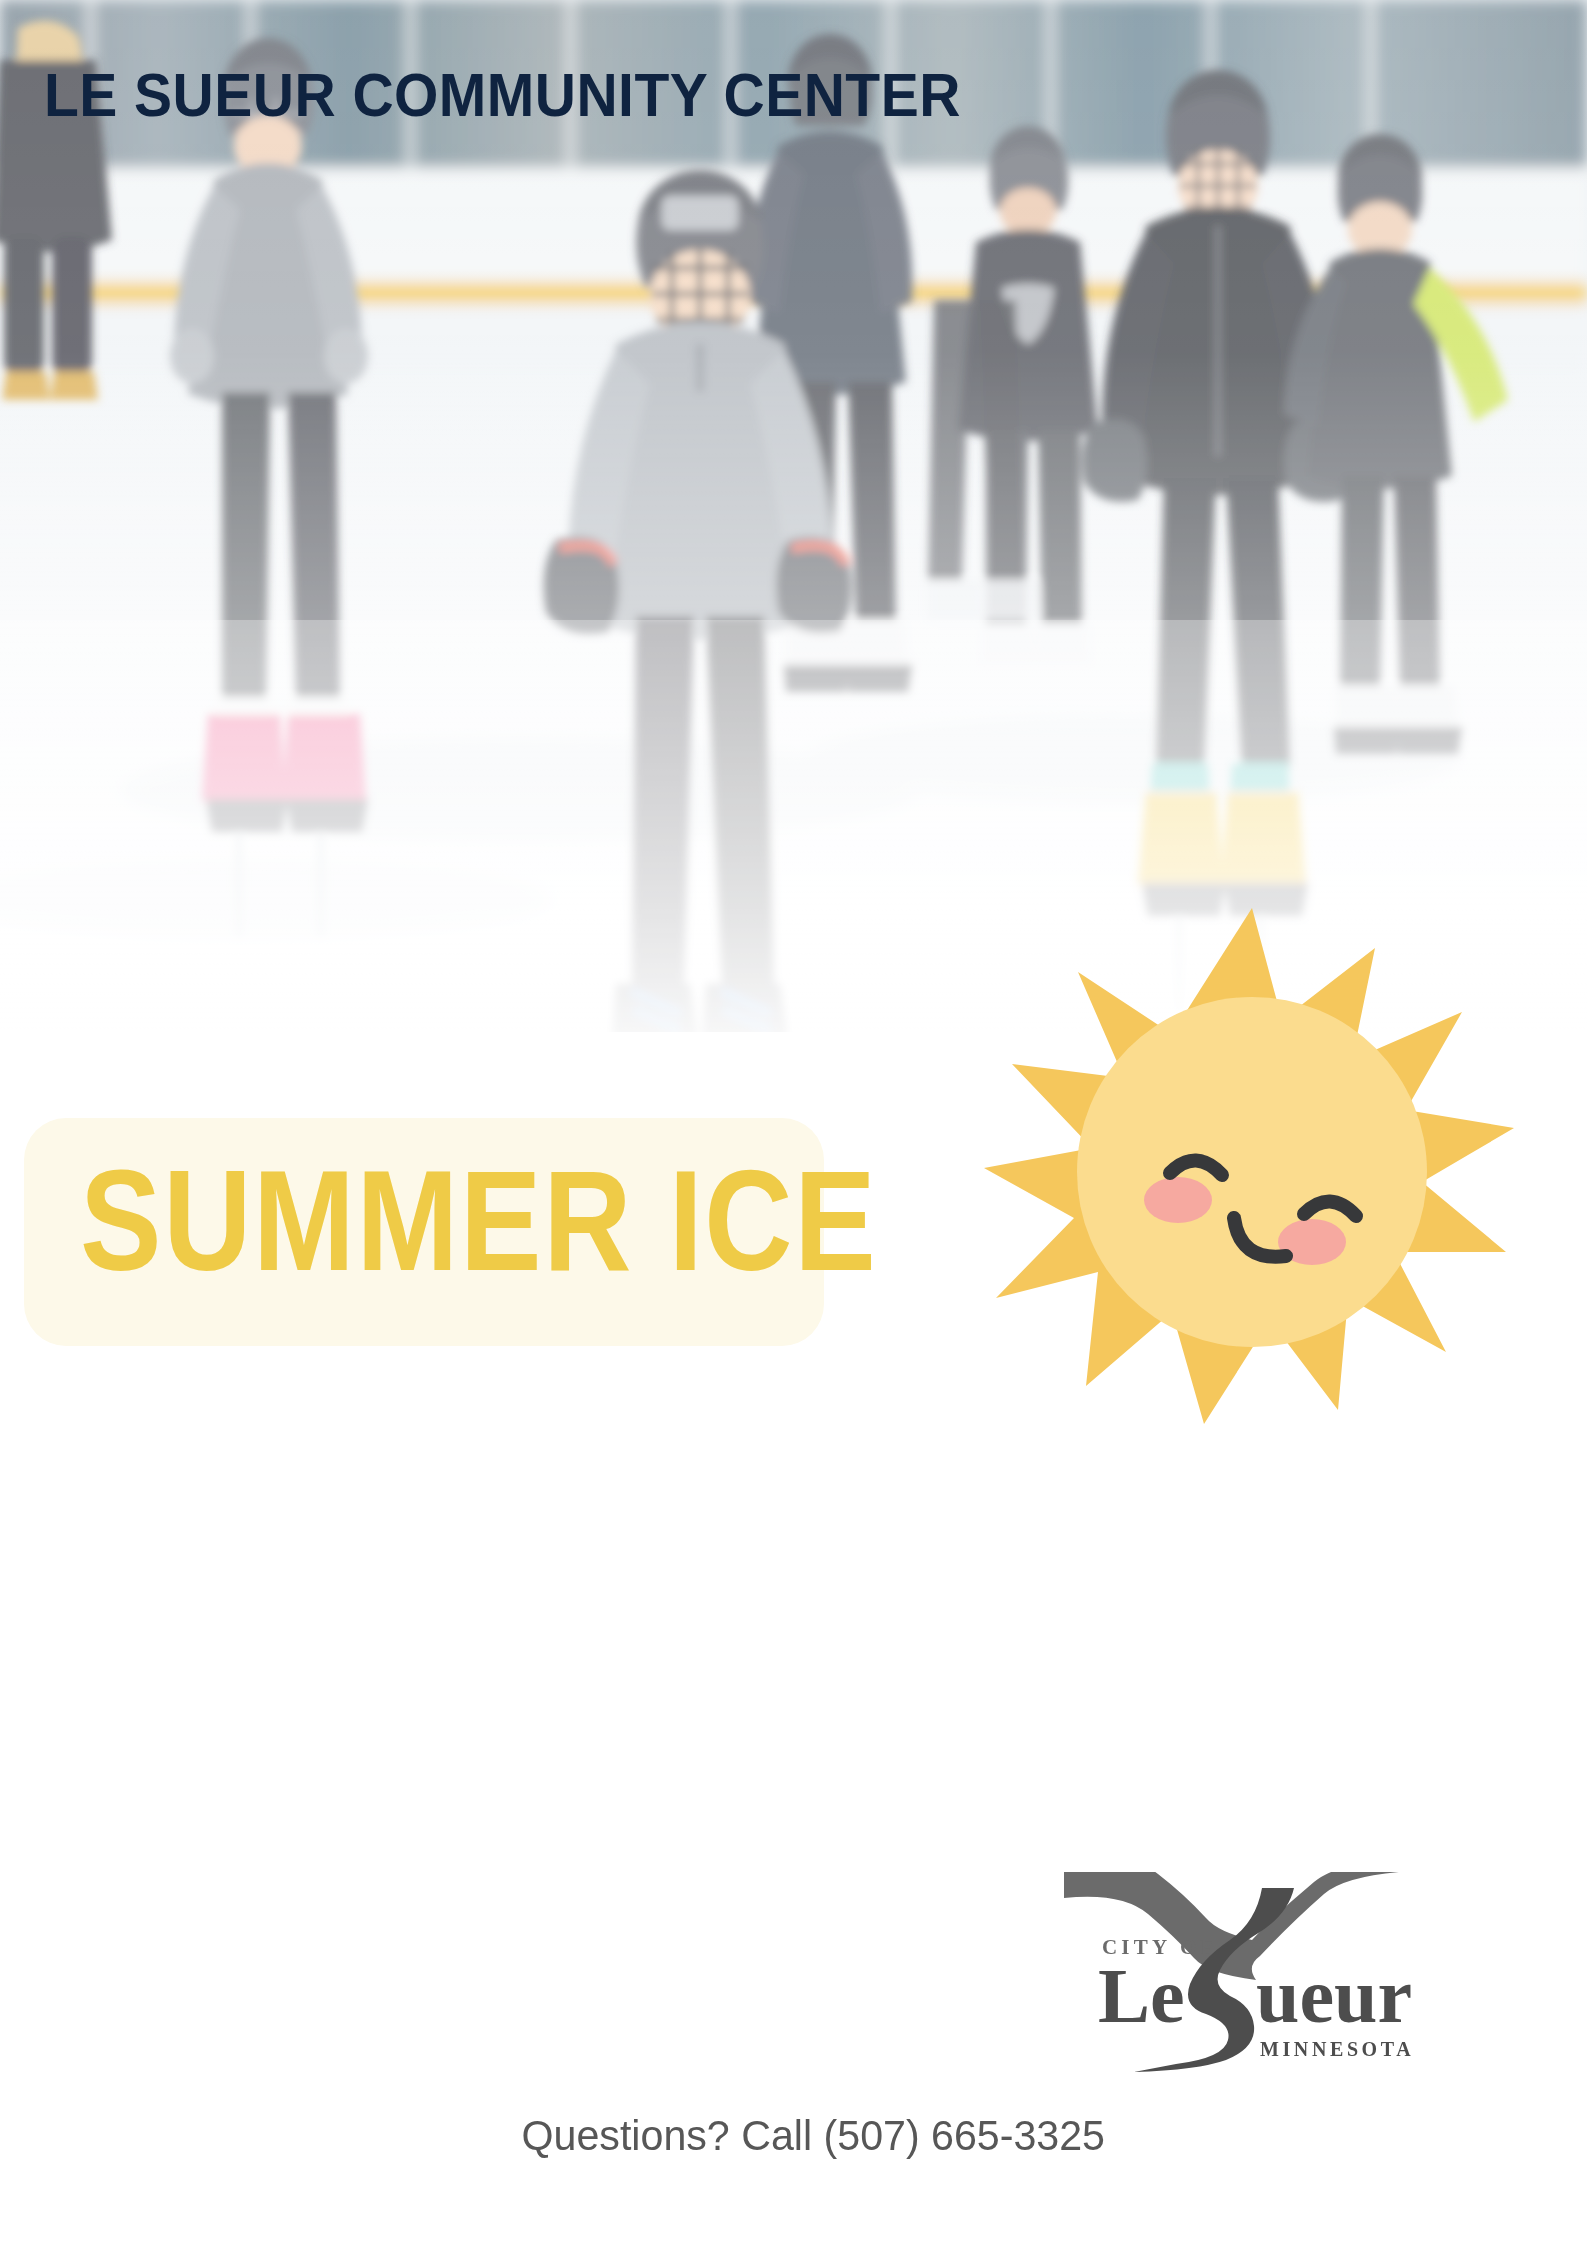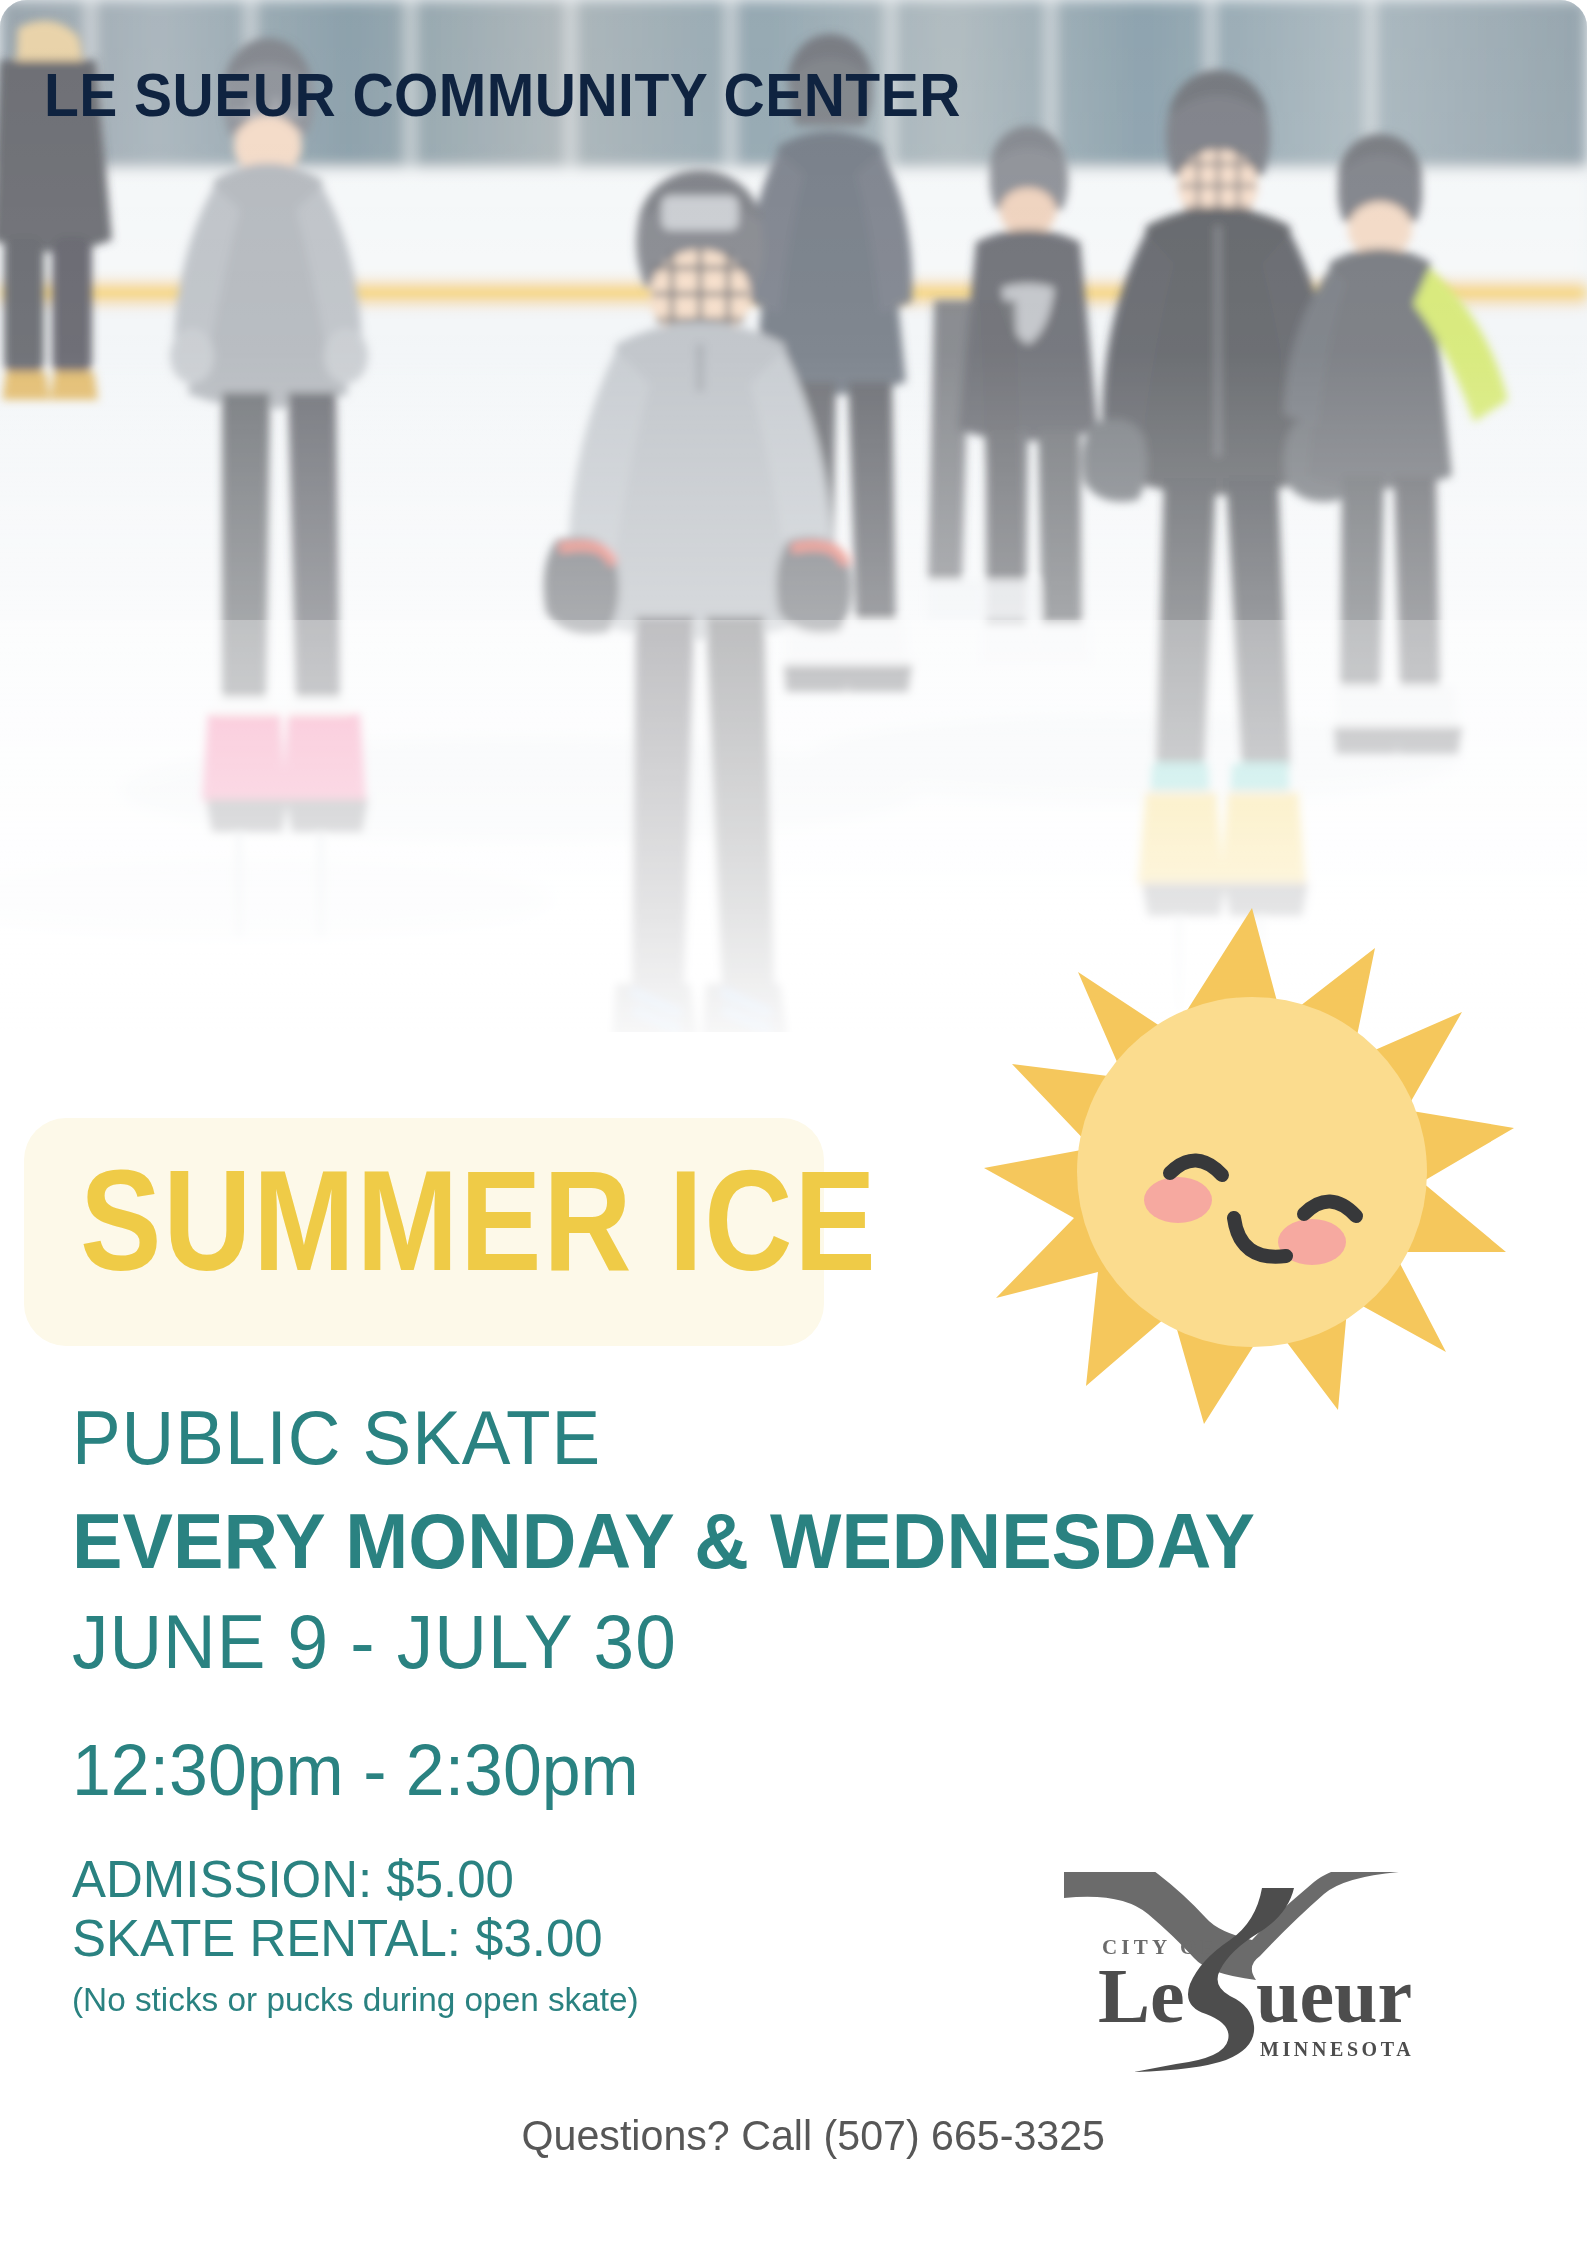--- a/index.html
+++ b/index.html
@@ -10,21 +10,20 @@
   }
   body {
     font-family: "Liberation Sans", sans-serif;
   }
   #poster {
     position: relative;
     width: 1587px;
     height: 2245px;
     background: #ffffff;
     overflow: hidden;
-    border-radius: 27px;
   }
 
   
   .photo {
     position: absolute;
     left: 0; top: 0;
     width: 1587px; height: 1032px;
     overflow: hidden;
     background: #eef1f4;
   }
@@ -462,29 +461,20 @@
       <path d="M188 273 q26 -26 52 2" stroke="#37383A" stroke-width="14" fill="none" stroke-linecap="round"></path>
       <path d="M322 314 q26 -26 52 2" stroke="#37383A" stroke-width="14" fill="none" stroke-linecap="round"></path>
 
       <path d="M252 318 q6 44 52 38" stroke="#37383A" stroke-width="14" fill="none" stroke-linecap="round"></path>
     </svg>
   </div>
 
   <div class="badge"></div>
   <div class="badge-text">SUMMER ICE</div>
 
-  <div class="info">
-    <div class="line-public">PUBLIC SKATE</div>
-    <div class="line-days">EVERY MONDAY &amp; WEDNESDAY</div>
-    <div class="line-dates">JUNE 9 - JULY 30</div>
-    <div class="line-time">12:30pm - 2:30pm</div>
-    <div class="line-price">ADMISSION: $5.00</div>
-    <div class="line-price">SKATE RENTAL: $3.00</div>
-    <div class="line-note">(No sticks or pucks during open skate)</div>
-  </div>
 
   <div class="citylogo">
     <svg viewBox="0 0 420 200">
 
       <path d="M8 26 q58 -6 84 16 q26 22 46 44 q14 16 62 22
                q-10 -14 4 -24 q32 -34 64 -62 q30 -26 144 -24
                l0 -14 q-120 -2 -154 26 q-34 28 -62 58
                q-34 -8 -46 -22 q-22 -24 -48 -44 q-28 -22 -94 -16 Z" fill="#6b6b6b"></path>
 
       <text x="46" y="82" font-family="'Liberation Serif', serif" font-weight="700" font-size="21" letter-spacing="4.2" fill="#6b6b6b">CITY OF</text>

